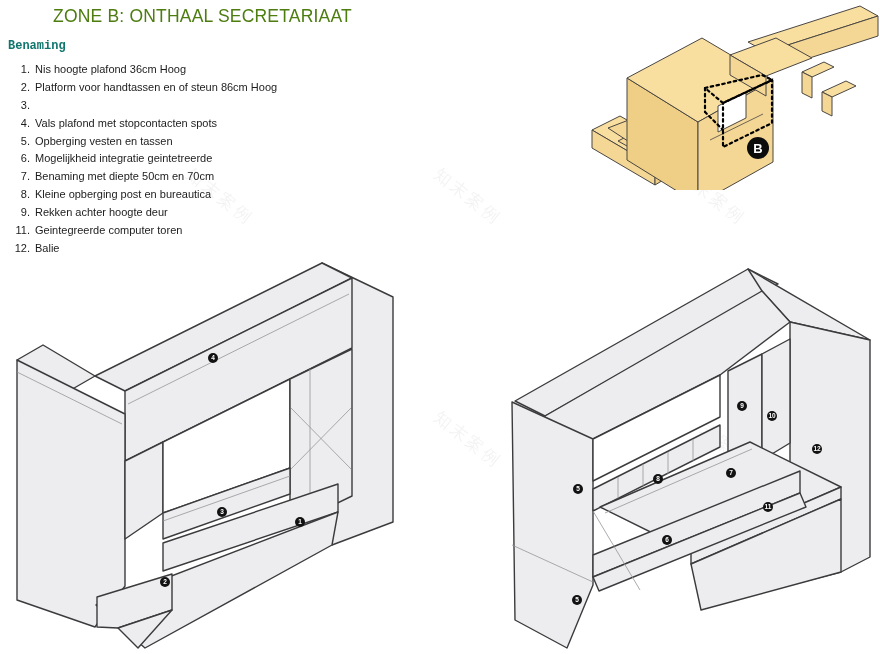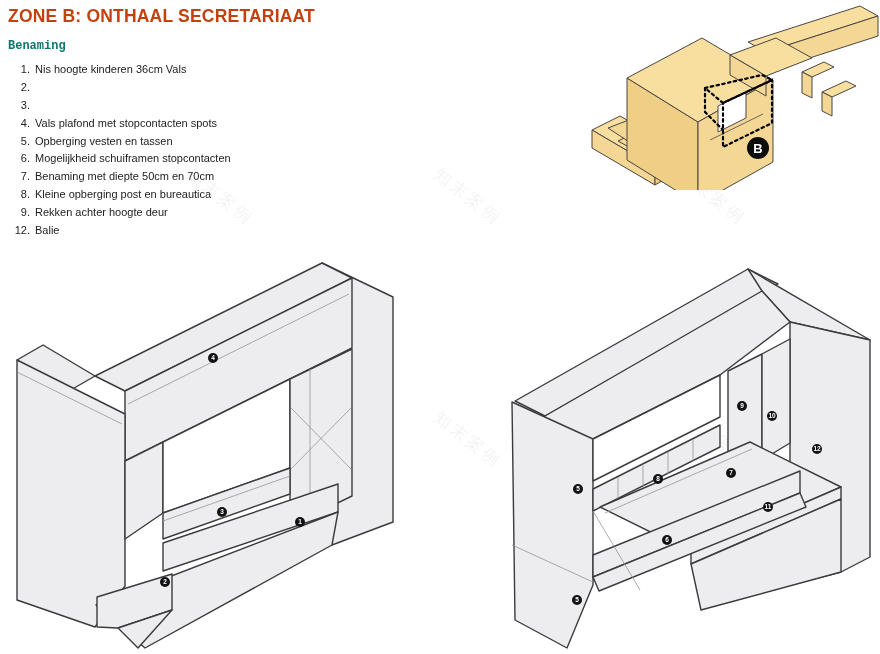--- a/index.html
+++ b/index.html
@@ -1,19 +1,19 @@
 <!DOCTYPE html>
 <html><head>
 <meta charset="utf-8">
 <style>
   html,body{margin:0;padding:0;background:#fff;}
   .page{position:relative;width:880px;height:654px;background:#fff;overflow:hidden;
         font-family:"Liberation Sans", sans-serif;color:#111;}
   .hdr{position:absolute;left:8px;top:6px;width:420px;}
-  .title{font-size:17.5px;font-weight:bold;letter-spacing:.2px;color:#c2410c;line-height:20px;}
+  .title{font-size:17.5px;font-weight:normal;letter-spacing:.2px;color:#4d7c0f;line-height:20px;margin-left:45px;}
   .subtitle{font-size:12px;font-weight:bold;margin-top:13px;color:#0f766e;font-family:Liberation Mono, monospace;}
   ol.legend{list-style:none;margin:7px 0 0 0;padding:0;font-size:11px;color:#1c1c1c;}
   ol.legend li{display:flex;height:17.9px;align-items:center;}
   ol.legend .num{width:22px;text-align:right;flex:0 0 22px;}
   ol.legend .lab{margin-left:5px;white-space:nowrap;}
   svg{position:absolute;}
   .wm{position:absolute;font-size:17px;letter-spacing:3px;color:rgba(40,40,40,0.055);
       transform:rotate(38deg);transform-origin:center;white-space:nowrap;pointer-events:none;}
   .marker{position:absolute;width:10px;height:10px;border-radius:50%;background:#121212;
       color:#fff;font-size:6.5px;font-weight:bold;display:flex;align-items:center;
@@ -30,51 +30,56 @@
 <body>
 
 <div class="page">
 
   <div class="hdr">
     <div class="title">ZONE B: ONTHAAL SECRETARIAAT</div>
     <div class="subtitle">Benaming</div>
     <ol class="legend" id="legend-list">
         <li>
           <span class="num">1.</span>
-          <span class="lab">Nis hoogte kinderen 36cm Vals</span>
+          <span class="lab">Nis hoogte plafond 36cm Hoog</span>
         </li>
         <li>
           <span class="num">2.</span>
+          <span class="lab">Platform voor handtassen en of steun 86cm Hoog</span>
         </li>
         <li>
           <span class="num">3.</span>
         </li>
         <li>
           <span class="num">4.</span>
           <span class="lab">Vals plafond met stopcontacten spots</span>
         </li>
         <li>
           <span class="num">5.</span>
           <span class="lab">Opberging vesten en tassen</span>
         </li>
         <li>
           <span class="num">6.</span>
-          <span class="lab">Mogelijkheid schuiframen stopcontacten</span>
+          <span class="lab">Mogelijkheid integratie geintetreerde</span>
         </li>
         <li>
           <span class="num">7.</span>
           <span class="lab">Benaming met diepte 50cm en 70cm</span>
         </li>
         <li>
           <span class="num">8.</span>
           <span class="lab">Kleine opberging post en bureautica</span>
         </li>
         <li>
           <span class="num">9.</span>
           <span class="lab">Rekken achter hoogte deur</span>
+        </li>
+        <li>
+          <span class="num">11.</span>
+          <span class="lab">Geintegreerde computer toren</span>
         </li>
         <li>
           <span class="num">12.</span>
           <span class="lab">Balie</span>
         </li>
       </ol>
   </div>
 
   <div id="wm-layer">
       <div class="wm" style="left: 180px; top: 185px;">知末案例</div>

